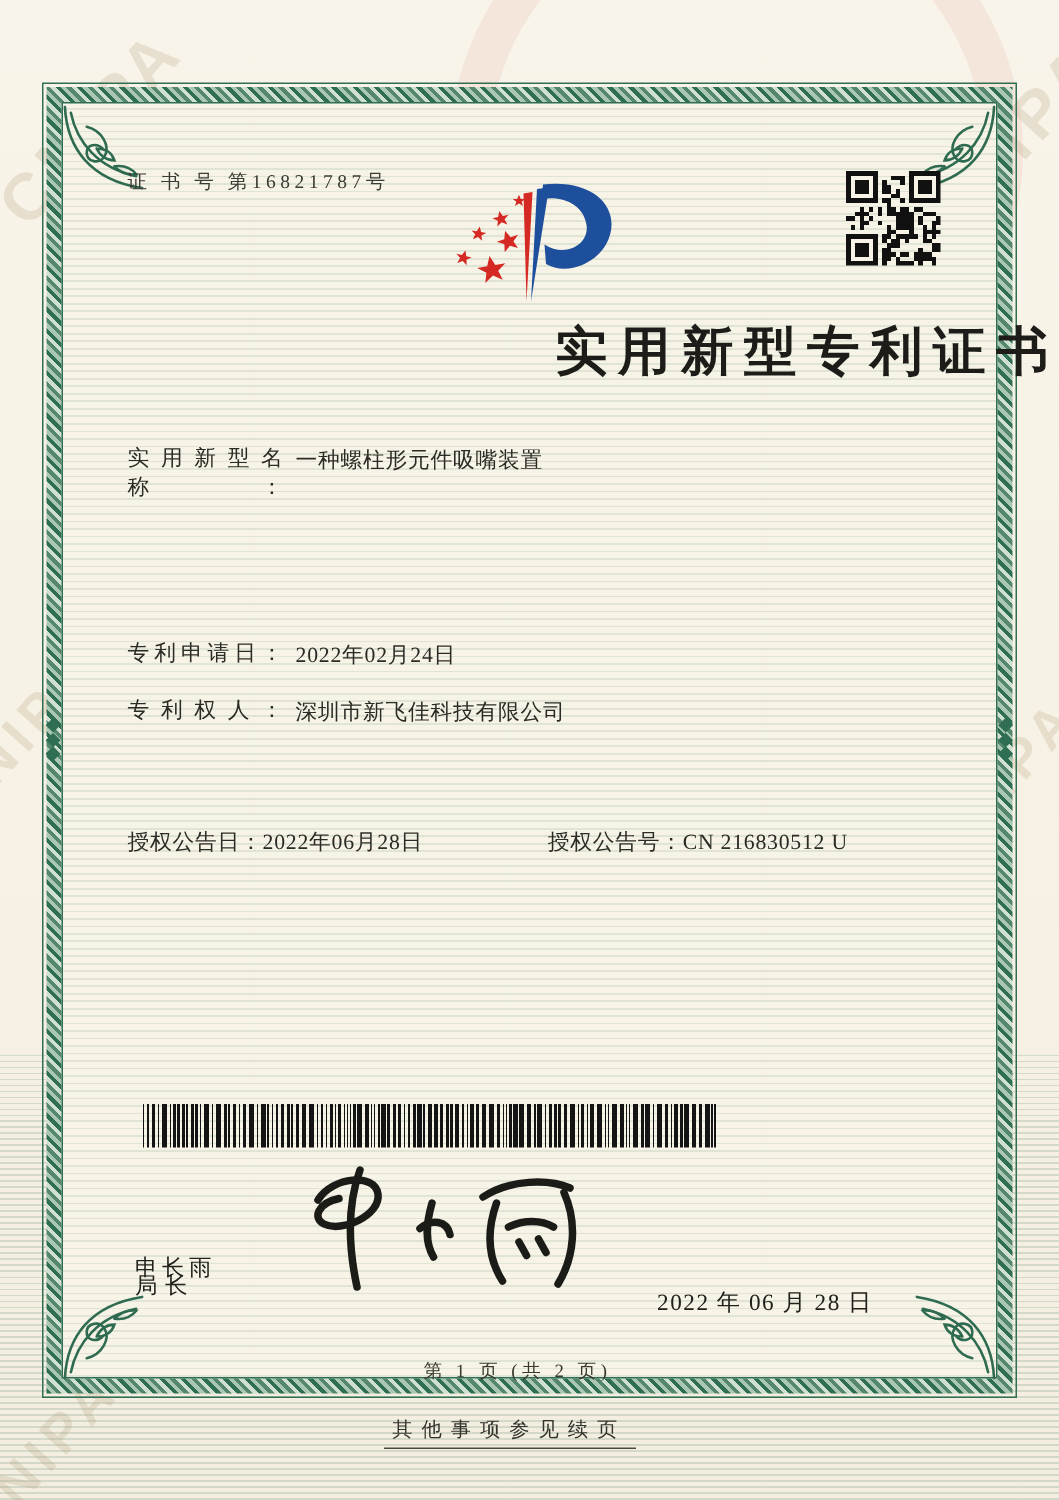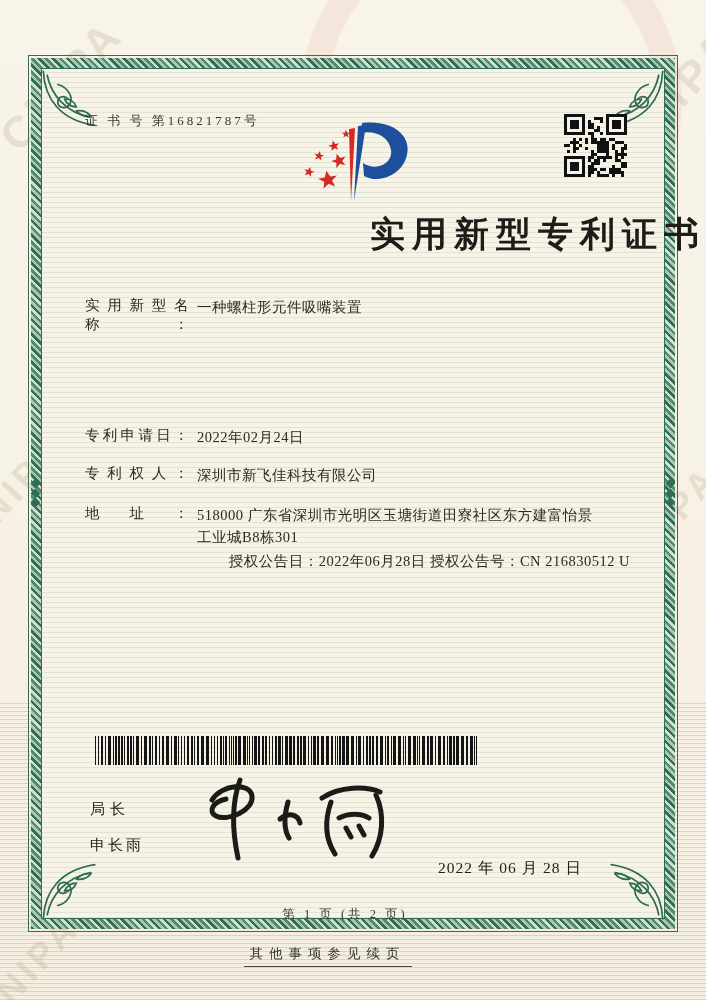--- a/index.html
+++ b/index.html
@@ -70,27 +70,27 @@
     vertical-align:top;}
   .fvalue{display:inline-block;vertical-align:top;margin-left:8px;line-height:1.55;}
   .fvalue.wrapv{width:406px;}
   .gfield{display:inline-block;width:276px;}
   .gfield.g2{width:auto;}
   .glabel{display:inline-block;}
   #body-text{left:85px;top:584px;width:537px;font-size:13.8px;line-height:23px;
     color:#26251e;letter-spacing:0.8px;text-align:justify;}
   #body-text p{margin:0;text-indent:2em;}
   #barcode{left:95px;top:736px;width:385px;height:29px;}
-  #sign-pos{left:90px;top:800px;font-size:15px;letter-spacing:5px;color:#22211c;}
+  #sign-pos{left:90px;top:848px;font-size:15px;letter-spacing:5px;color:#22211c;}
   #sign-name{left:90px;top:836px;font-size:15px;letter-spacing:3px;color:#22211c;}
   #signature{left:188px;top:772px;width:225px;height:95px;}
   #issue-date{left:438px;top:858px;font-size:15.5px;letter-spacing:1px;color:#21201b;}
   #page-ind{left:0;top:906px;width:690px;text-align:center;font-size:12.5px;
     letter-spacing:3px;color:#3a392f;}
-  #footer-note{left:0;top:944px;width:655px;text-align:center;z-index:4;}
+  #footer-note{left:12px;top:944px;width:655px;text-align:center;z-index:4;}
   #footer-note span{font-size:13.5px;letter-spacing:6px;color:#33322b;
     border-bottom:1px solid #4a493f;padding:0 6px 5px 6px;}
 </style>
 </head>
 <body>
 
 <div id="page">
 
   <div class="wm" style="left:-18px;top:60px;">CNIPA</div>
   <div class="wm" style="left:596px;top:70px;">CNIPA</div>
@@ -316,24 +316,21 @@
 
   <div class="abs frow" style="top:296px;">
     <span class="flabel">实用新型名称：</span><span class="fvalue">一种螺柱形元件吸嘴装置</span>
   </div>
   <div class="abs frow" style="top:426px;">
     <span class="flabel">专利申请日：</span><span class="fvalue">2022年02月24日</span>
   </div>
   <div class="abs frow" style="top:464px;">
     <span class="flabel">专利权人：</span><span class="fvalue">深圳市新飞佳科技有限公司</span>
   </div>
-  <div class="abs frow" style="top:504px;">
-    <span class="flabel">地址：</span><span class="fvalue wrapv">518000 广东省深圳市光明区玉塘街道田寮社区东方建富怡景工业城B8栋301</span>
-  </div>
-  <div class="abs frow" style="top:552px;text-align:right;">
+  <div class="abs frow" style="top:552px;">
     <span class="gfield">
       <span class="glabel">授权公告日：</span><span>2022年06月28日</span>
     </span>
     <span class="gfield g2">
       <span class="glabel">授权公告号：</span><span>CN 216830512 U</span>
     </span>
   </div>
 
 
   <svg class="abs" id="barcode" viewBox="0 0 385 29" preserveAspectRatio="none" shape-rendering="crispEdges">

